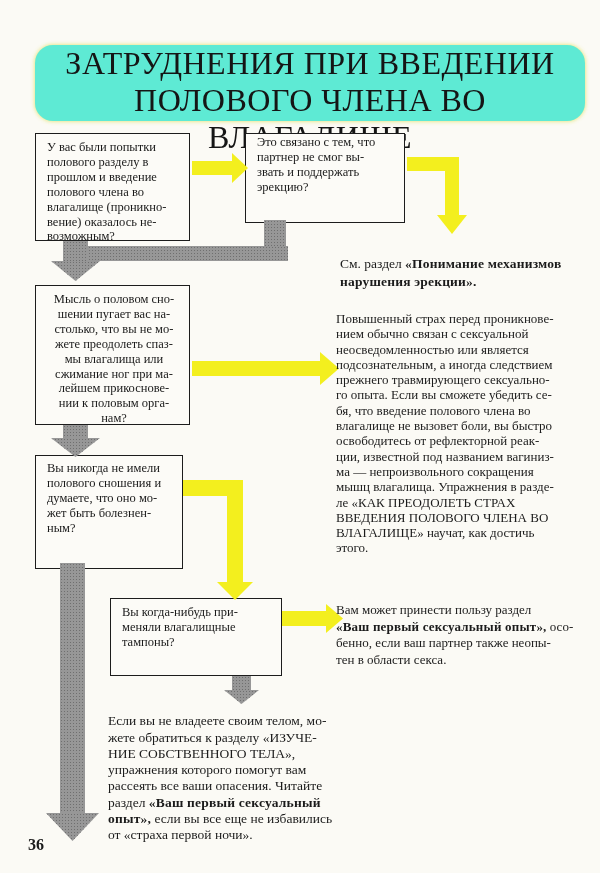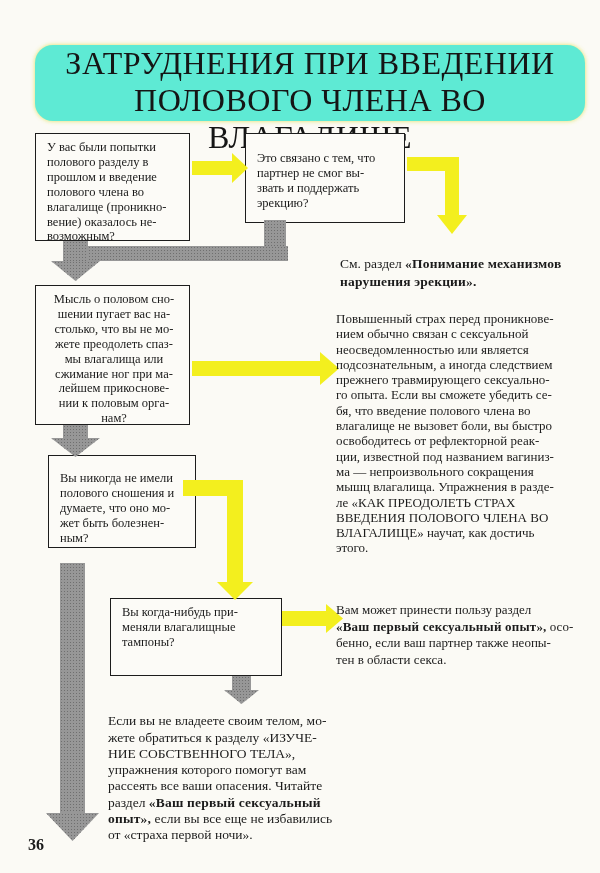--- a/index.html
+++ b/index.html
@@ -68,36 +68,36 @@
 ПОЛОВОГО ЧЛЕНА ВО ВЛАГАЛИЩЕ</div>
 
   <div class="flow-box" style="left:35px;top:133px;width:155px;height:108px;">У вас были попытки
 полового разделу в
 прошлом и введение
 полового члена во
 влагалище (проникно-
 вение) оказалось не-
 возможным?</div>
 
-  <div class="flow-box" style="left:245px;top:133px;width:160px;height:90px;padding-top:17px;">Это связано с тем, что
+  <div class="flow-box" style="left:245px;top:133px;width:160px;height:90px;padding-top:1px;">Это связано с тем, что
 партнер не смог вы-
 звать и поддержать
 эрекцию?</div>
 
   <div class="flow-box" style="left:35px;top:285px;width:155px;height:140px;text-align:center;">Мысль о половом сно-
 шении пугает вас на-
 столько, что вы не мо-
 жете преодолеть спаз-
 мы влагалища или
 сжимание ног при ма-
 лейшем прикоснове-
 нии к половым орга-
 нам?</div>
 
-  <div class="flow-box" style="left:48px;top:455px;width:148px;height:93px;padding-top:15px;">Вы никогда не имели
+  <div class="flow-box" style="left:35px;top:455px;width:148px;height:114px;padding-top:5px;">Вы никогда не имели
 полового сношения и
 думаете, что оно мо-
 жет быть болезнен-
 ным?</div>
 
   <div class="flow-box" style="left:110px;top:598px;width:172px;height:78px;">Вы когда-нибудь при-
 меняли влагалищные
 тампоны?</div>
 
   <div>

